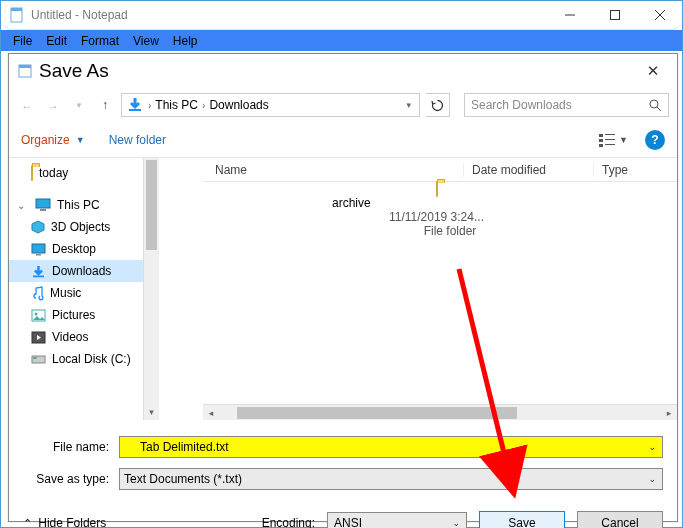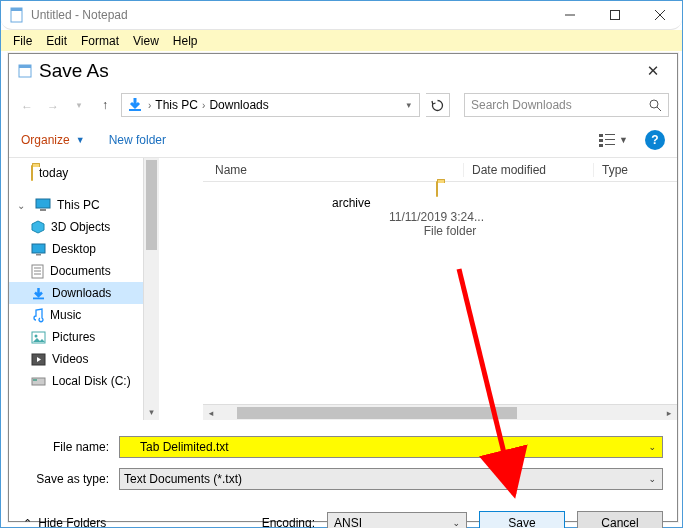--- a/index.html
+++ b/index.html
@@ -5,21 +5,21 @@
   * { box-sizing: border-box; font-family: "Segoe UI", Tahoma, sans-serif; font-size: 12px; }
   body { margin: 0; width: 683px; height: 528px; background: #f0f0f0; overflow: hidden; }
   .notepad {
     position: absolute; top: 0; left: 0; width: 683px; height: 528px;
     background: #fff; border: 1px solid #4c9bd8;
   }
   .title-bar { display: flex; align-items: center; height: 29px; background: #fff; border-bottom: 1px solid #e5e5e5; border-radius: 11px; }
   .title-bar .icon { width: 16px; height: 16px; margin: 0 6px 0 8px; }
   .title-bar .title { flex: 1; color: #7a7a7a; }
   .winbtn { width: 45px; height: 29px; display:flex; align-items:center; justify-content:center; color:#555; }
-  .menu-bar { display:flex; gap: 2px; padding: 2px 6px; height: 21px; align-items: center; background:#fef9c3; }
+  .menu-bar { display:flex; gap: 2px; padding: 2px 6px; height: 21px; align-items: center; background:#3b82f6; }
   .menu-bar span { padding: 2px 6px; color:#000; }
 
   .dialog {
     position: absolute; top: 53px; left: 8px; width: 670px; height: 469px;
     background: #fff; border: 1px solid #888; box-shadow: 0 0 0 1px rgba(0,0,0,.05);
   }
   .dlg-title { display:flex; align-items:center; height: 34px; padding: 0 8px; }
   .dlg-title .t-label { font-size: 19px; color:#000; margin-left: 6px; flex:1; }
   .dlg-close { width: 32px; height:32px; display:flex; align-items:center; justify-content:center; color:#333; font-size:15px; }
 
@@ -226,31 +226,20 @@
         </div>
         <div class="node">
           <span>
               <svg width="15" height="13">
                 <rect x="1" y="1" width="13" height="9" fill="#2aa7e0" stroke="#1a6e99"></rect>
                 <rect x="5" y="11" width="5" height="1.5" fill="#888"></rect>
               </svg>
             </span>
           <span class="lbl">Desktop</span>
         </div>
-        <div class="node">
-          <span>
-              <svg width="13" height="15">
-                <rect x="1" y="1" width="11" height="13" fill="#fff" stroke="#888"></rect>
-                <line x1="3" y1="4" x2="10" y2="4" stroke="#888"></line>
-                <line x1="3" y1="7" x2="10" y2="7" stroke="#888"></line>
-                <line x1="3" y1="10" x2="10" y2="10" stroke="#888"></line>
-              </svg>
-            </span>
-          <span class="lbl">Documents</span>
-        </div>
         <div class="node selected">
           <span>
               <svg width="15" height="15">
                 <path d="M7.5 2 L7.5 9 M4 6.5 L7.5 10 L11 6.5" stroke="#1e90ff" stroke-width="2.5" fill="none"></path>
                 <rect x="2" y="11.5" width="11" height="1.8" fill="#1e90ff"></rect>
               </svg>
             </span>
           <span class="lbl">Downloads</span>
         </div>
         <div class="node">

